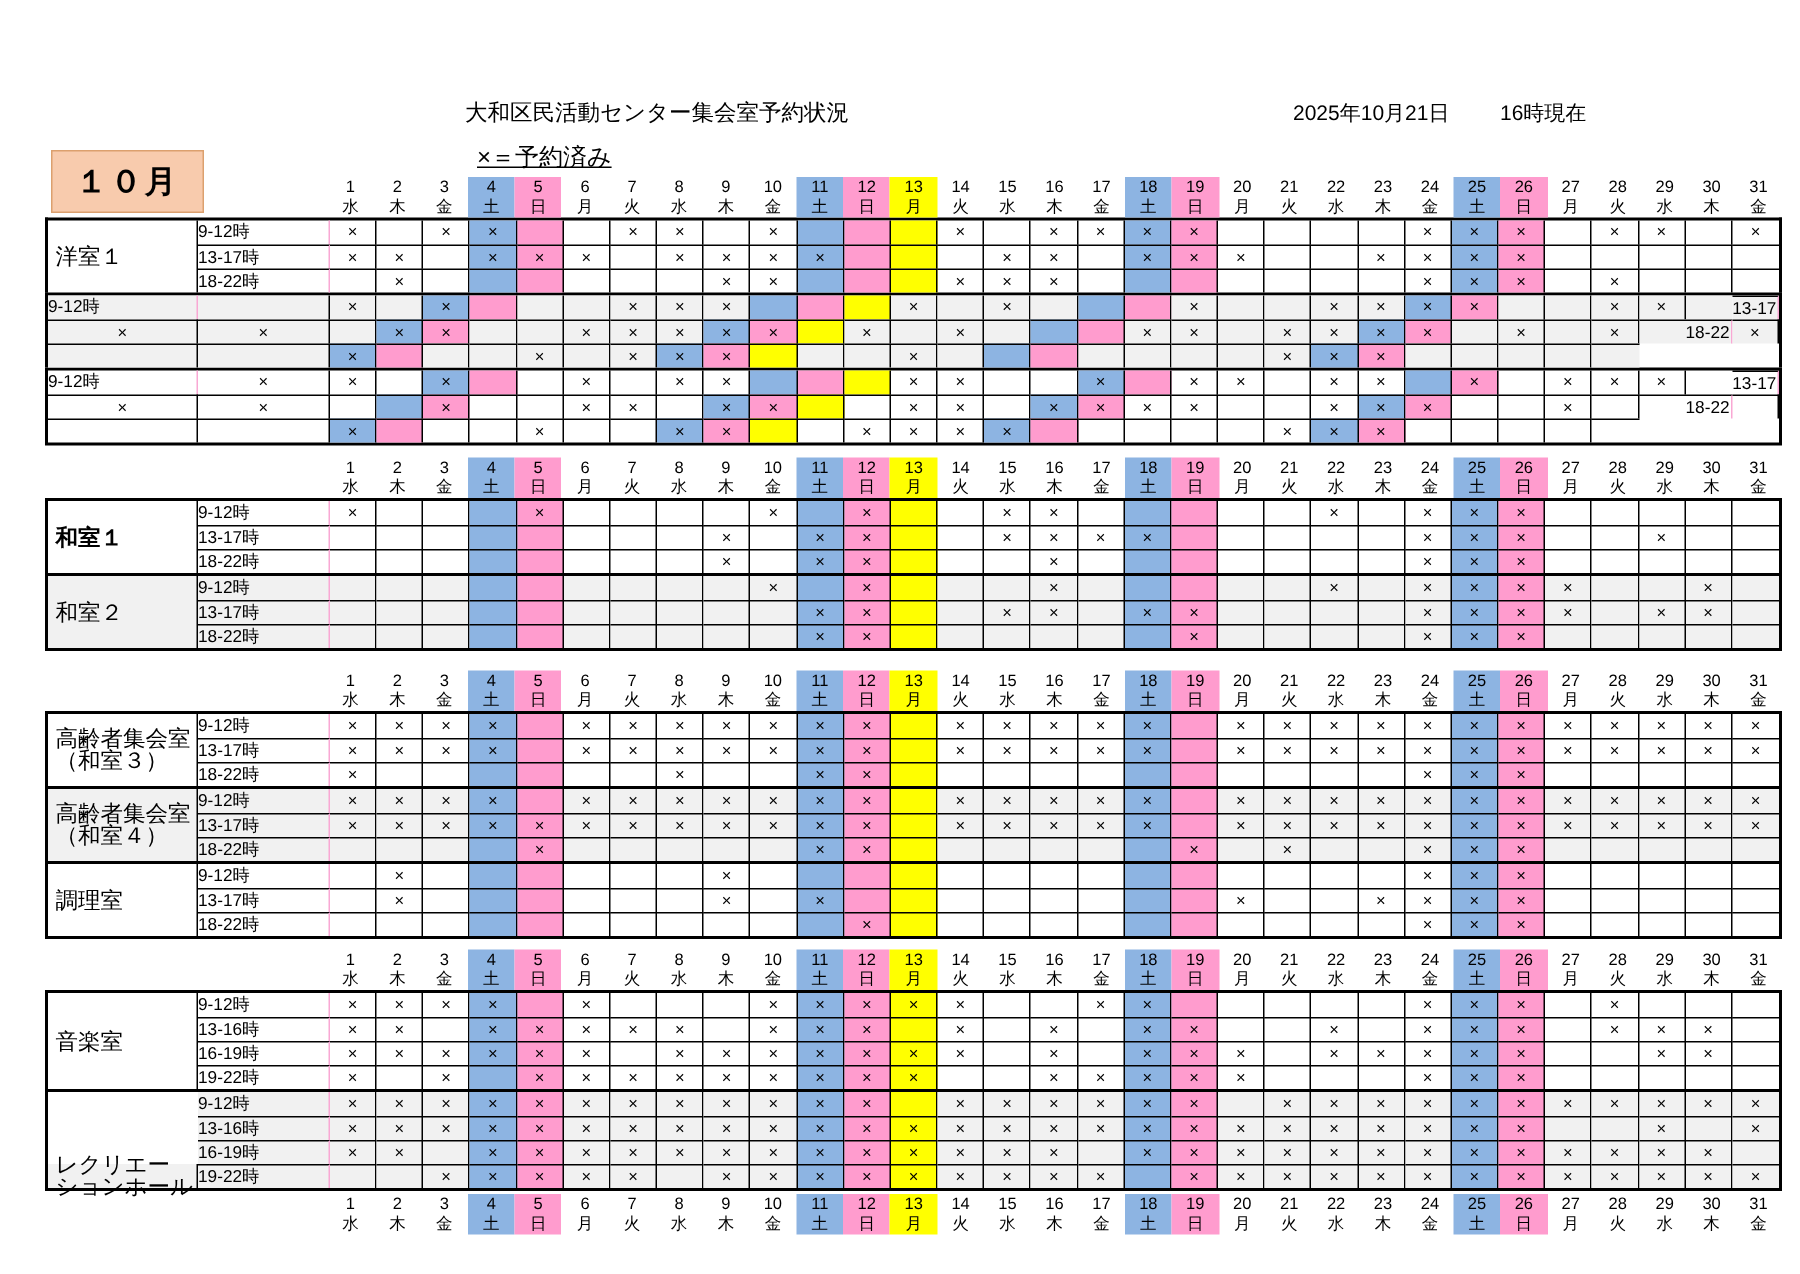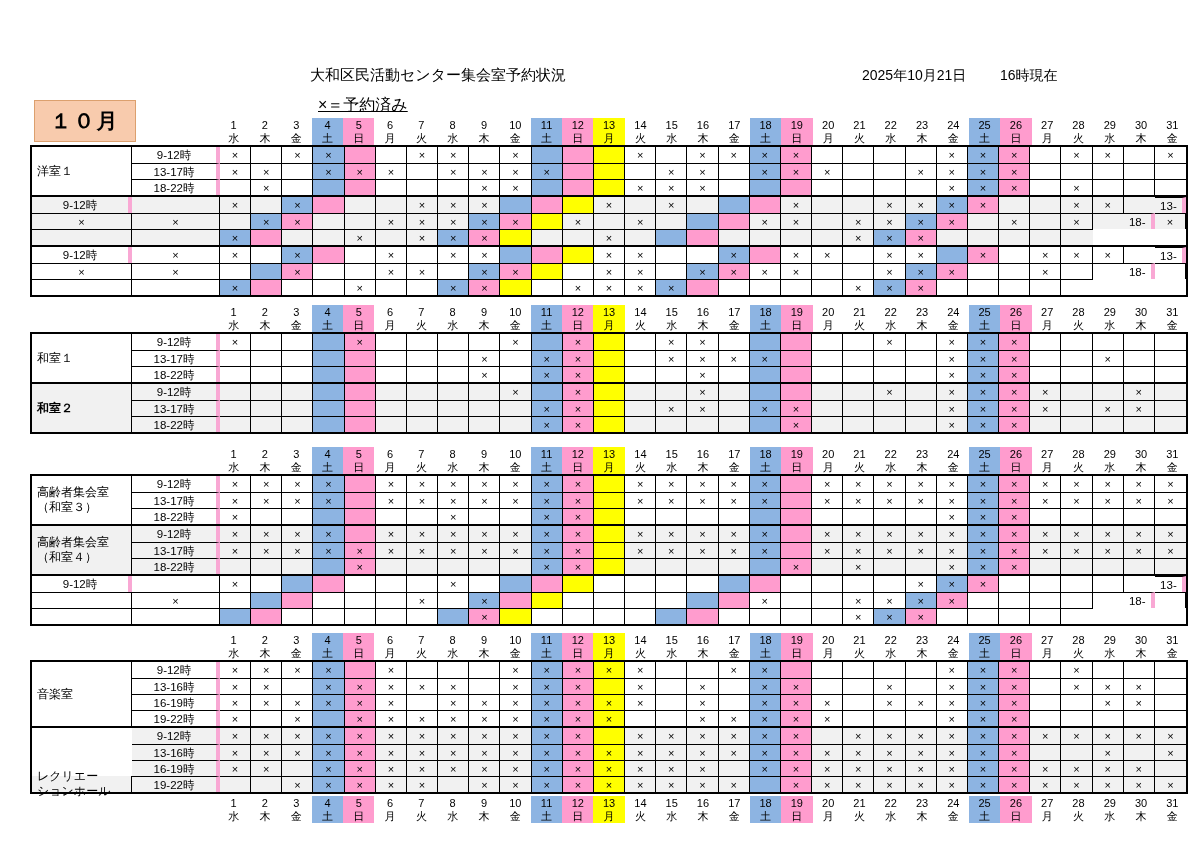--- a/index.html
+++ b/index.html
@@ -28,26 +28,26 @@
     display:flex;flex-direction:column;align-items:center;justify-content:center;
     font-size:11px;font-weight:500;line-height:13px;
   }
   .group{
     display:grid;grid-template-columns:100px 88px repeat(31,1fr);
     border:2px solid #000;border-bottom:0;box-sizing:border-box;
   }
   .group.last{border-bottom:2px solid #000;}
   .room{
     display:flex;align-items:center;padding-left:5px;
-    font-size:12px;line-height:15px;white-space:pre-line;
+    font-size:15px;line-height:15px;white-space:pre-line;
     border-right:1px solid #000;box-sizing:border-box;
   }
   .slot{
-    text-align:center;font-size:11.5px;line-height:16px;
-    border-right:4px solid #f9a8d4;box-sizing:border-box;overflow:hidden;
+    font-size:11.5px;line-height:16px;
+    border-right:1px solid #f9a8d4;box-sizing:border-box;overflow:hidden;
   }
   .day{
     text-align:center;font-size:11px;font-weight:500;line-height:16px;
     border-right:1px solid #000;box-sizing:border-box;overflow:hidden;
   }
   .day.lastcol{border-right:0;}
   .bt{border-top:1px solid #000;}
   .sat{background:var(--sat);}
   .sun{background:var(--sun);}
   .hol{background:var(--hol);}
@@ -609,21 +609,21 @@
           <div class="dh-cell">
             <div>30</div>
             <div>木</div>
           </div>
           <div class="dh-cell">
             <div>31</div>
             <div>金</div>
           </div>
         </div>
         <div class="group" style="grid-template-rows: repeat(3, 16px);">
-          <div class="room" style="grid-row: 1 / span 3;">和室１</div>
+          <div class="room" style="grid-row: 1 / span 3; font-weight: bold;">和室１</div>
           <div class="slot">9-12時</div>
           <div class="day">×</div>
           <div class="day"></div>
           <div class="day"></div>
           <div class="day sat"></div>
           <div class="day sun">×</div>
           <div class="day"></div>
           <div class="day"></div>
           <div class="day"></div>
           <div class="day"></div>
@@ -708,21 +708,21 @@
           <div class="day bt">×</div>
           <div class="day bt sat">×</div>
           <div class="day bt sun">×</div>
           <div class="day bt"></div>
           <div class="day bt"></div>
           <div class="day bt"></div>
           <div class="day bt"></div>
           <div class="day bt lastcol"></div>
         </div>
         <div class="group last" style="grid-template-rows: repeat(3, 16px);">
-          <div class="room altbg" style="grid-row: 1 / span 3; font-weight: bold;">和室２</div>
+          <div class="room altbg" style="grid-row: 1 / span 3;">和室２</div>
           <div class="slot altbg">9-12時</div>
           <div class="day altbg"></div>
           <div class="day altbg"></div>
           <div class="day altbg"></div>
           <div class="day sat"></div>
           <div class="day sun"></div>
           <div class="day altbg"></div>
           <div class="day altbg"></div>
           <div class="day altbg"></div>
           <div class="day altbg"></div>
@@ -1136,20 +1136,21 @@
           <div class="day bt altbg">×</div>
           <div class="day bt sat">×</div>
           <div class="day bt sun">×</div>
           <div class="day bt altbg"></div>
           <div class="day bt altbg"></div>
           <div class="day bt altbg"></div>
           <div class="day bt altbg"></div>
           <div class="day bt lastcol altbg"></div>
         </div>
         <div class="group last" style="grid-template-rows: repeat(3, 16px);">
+          <div class="room" style="grid-row: 1 / span 3;">調理室</div>
           <div class="slot">9-12時</div>
           <div class="day"></div>
           <div class="day">×</div>
           <div class="day"></div>
           <div class="day sat"></div>
           <div class="day sun"></div>
           <div class="day"></div>
           <div class="day"></div>
           <div class="day"></div>
           <div class="day">×</div>

